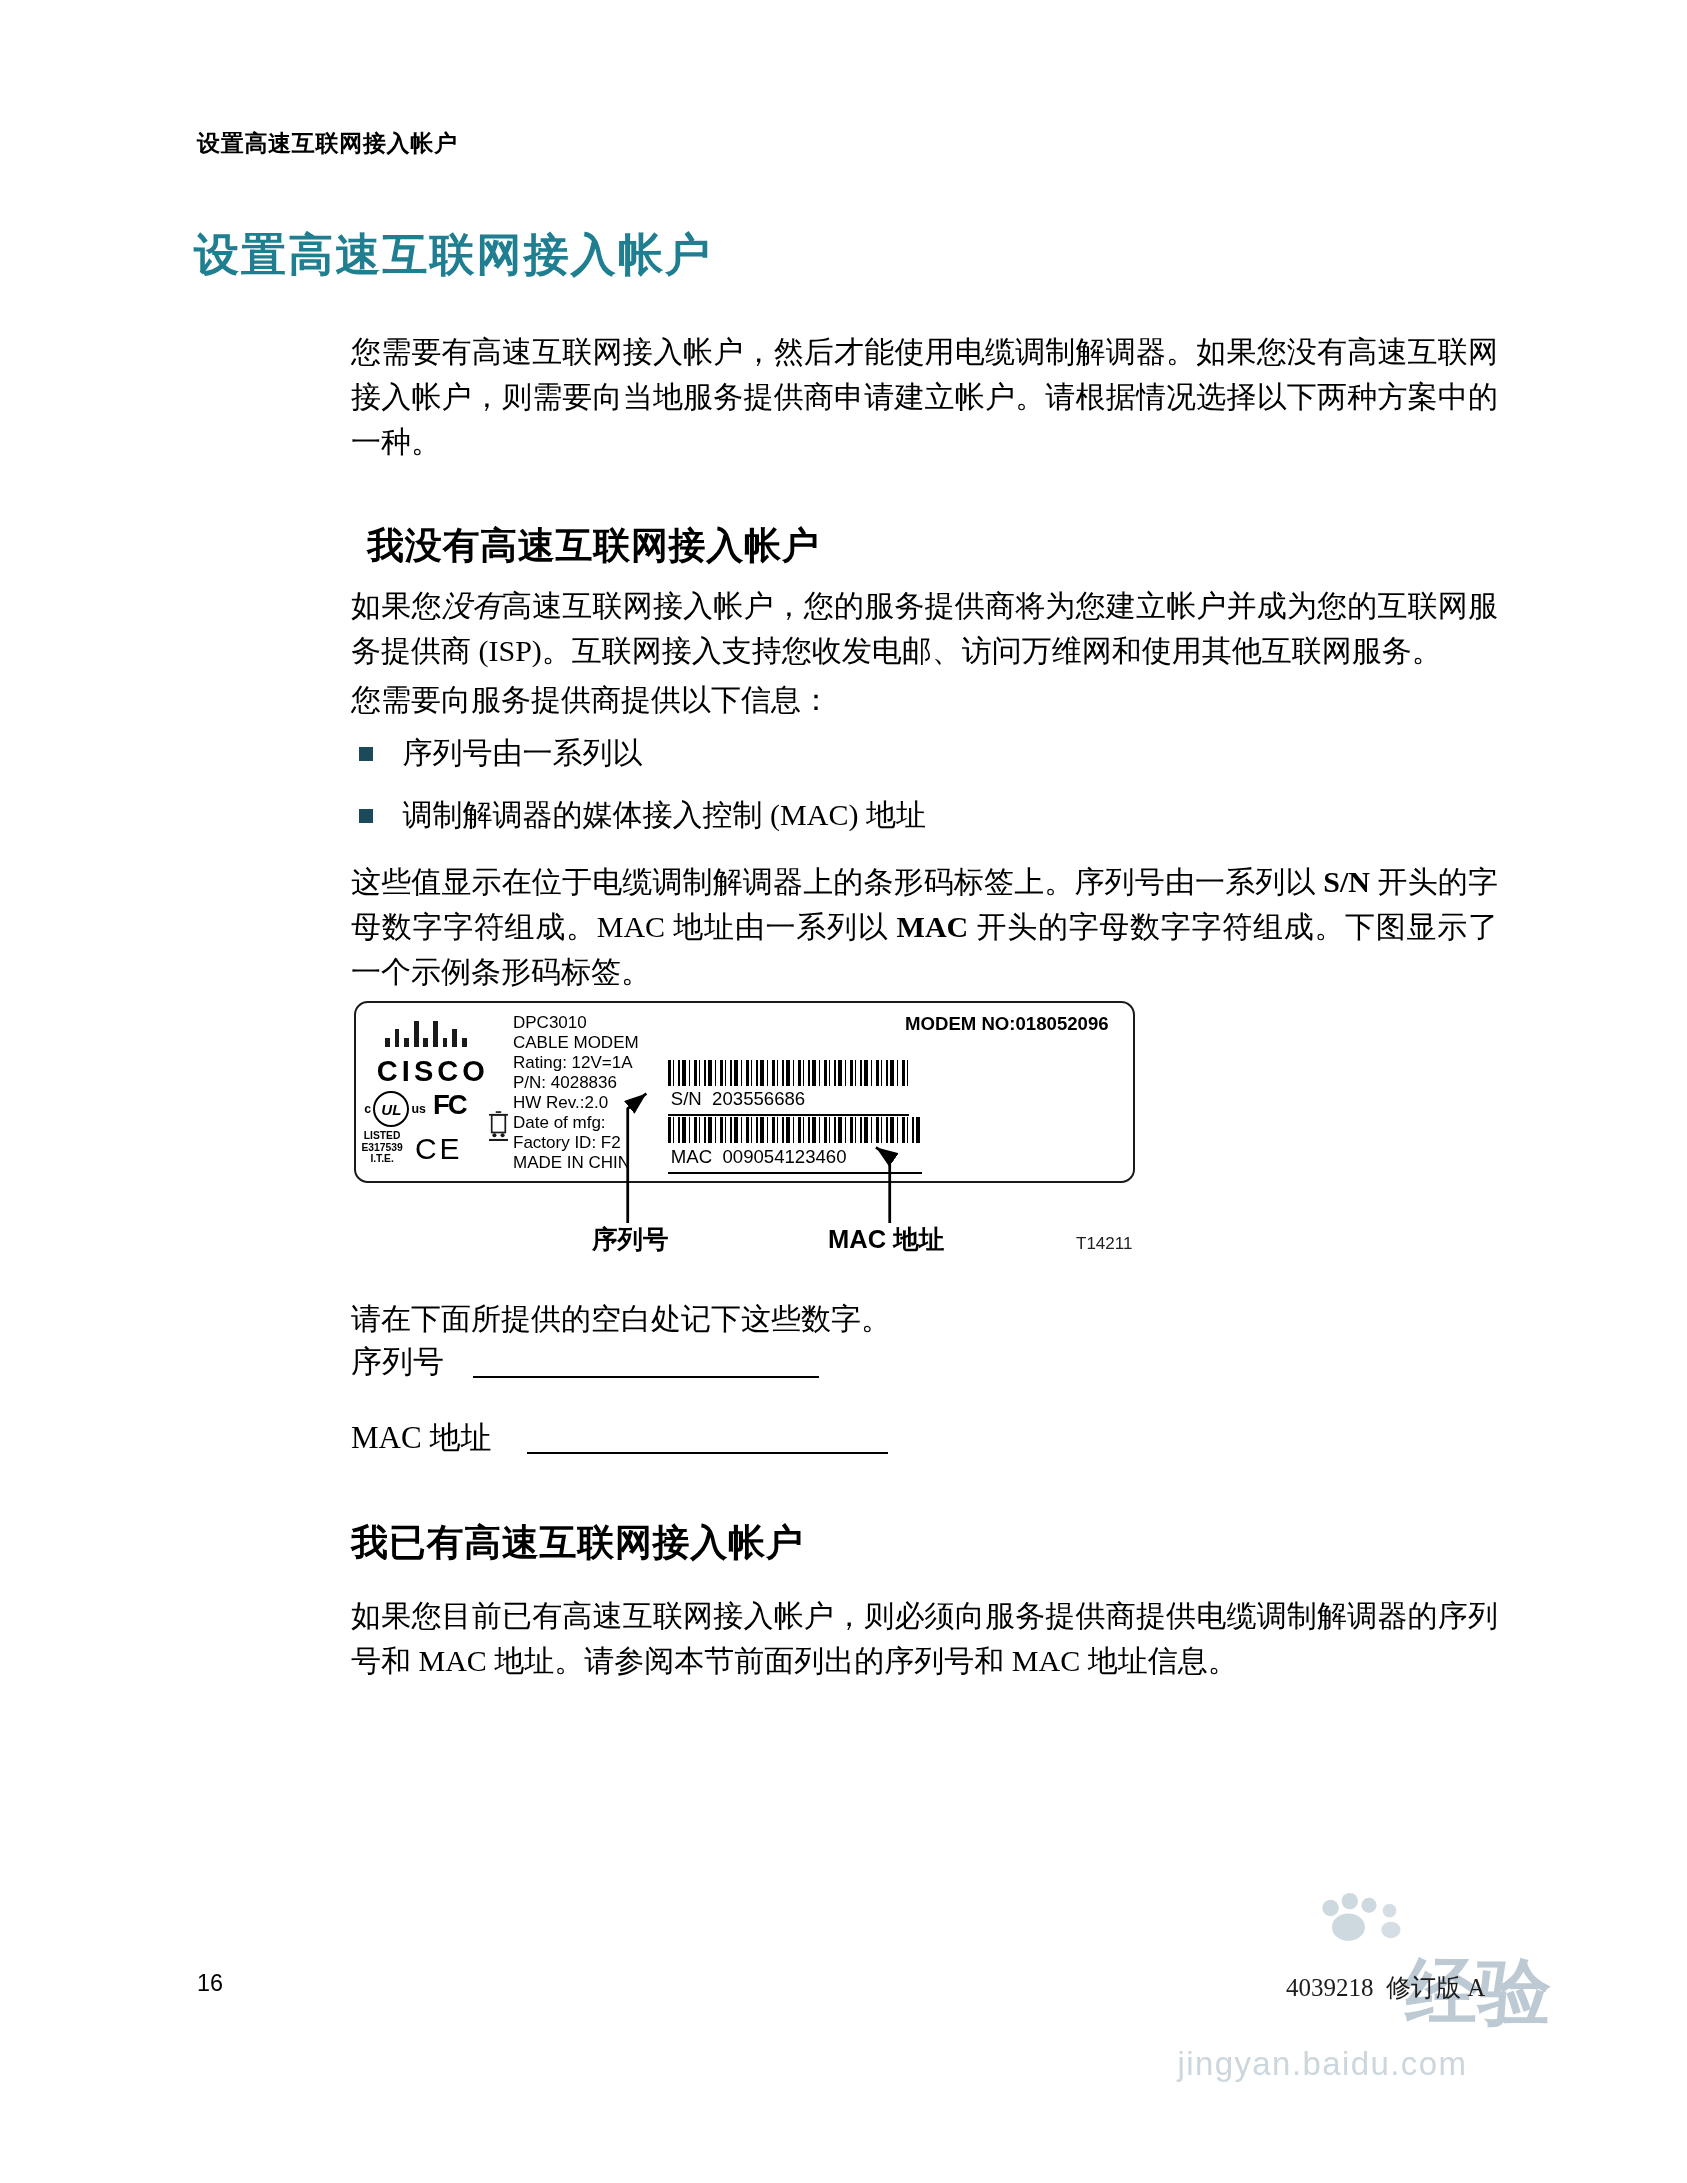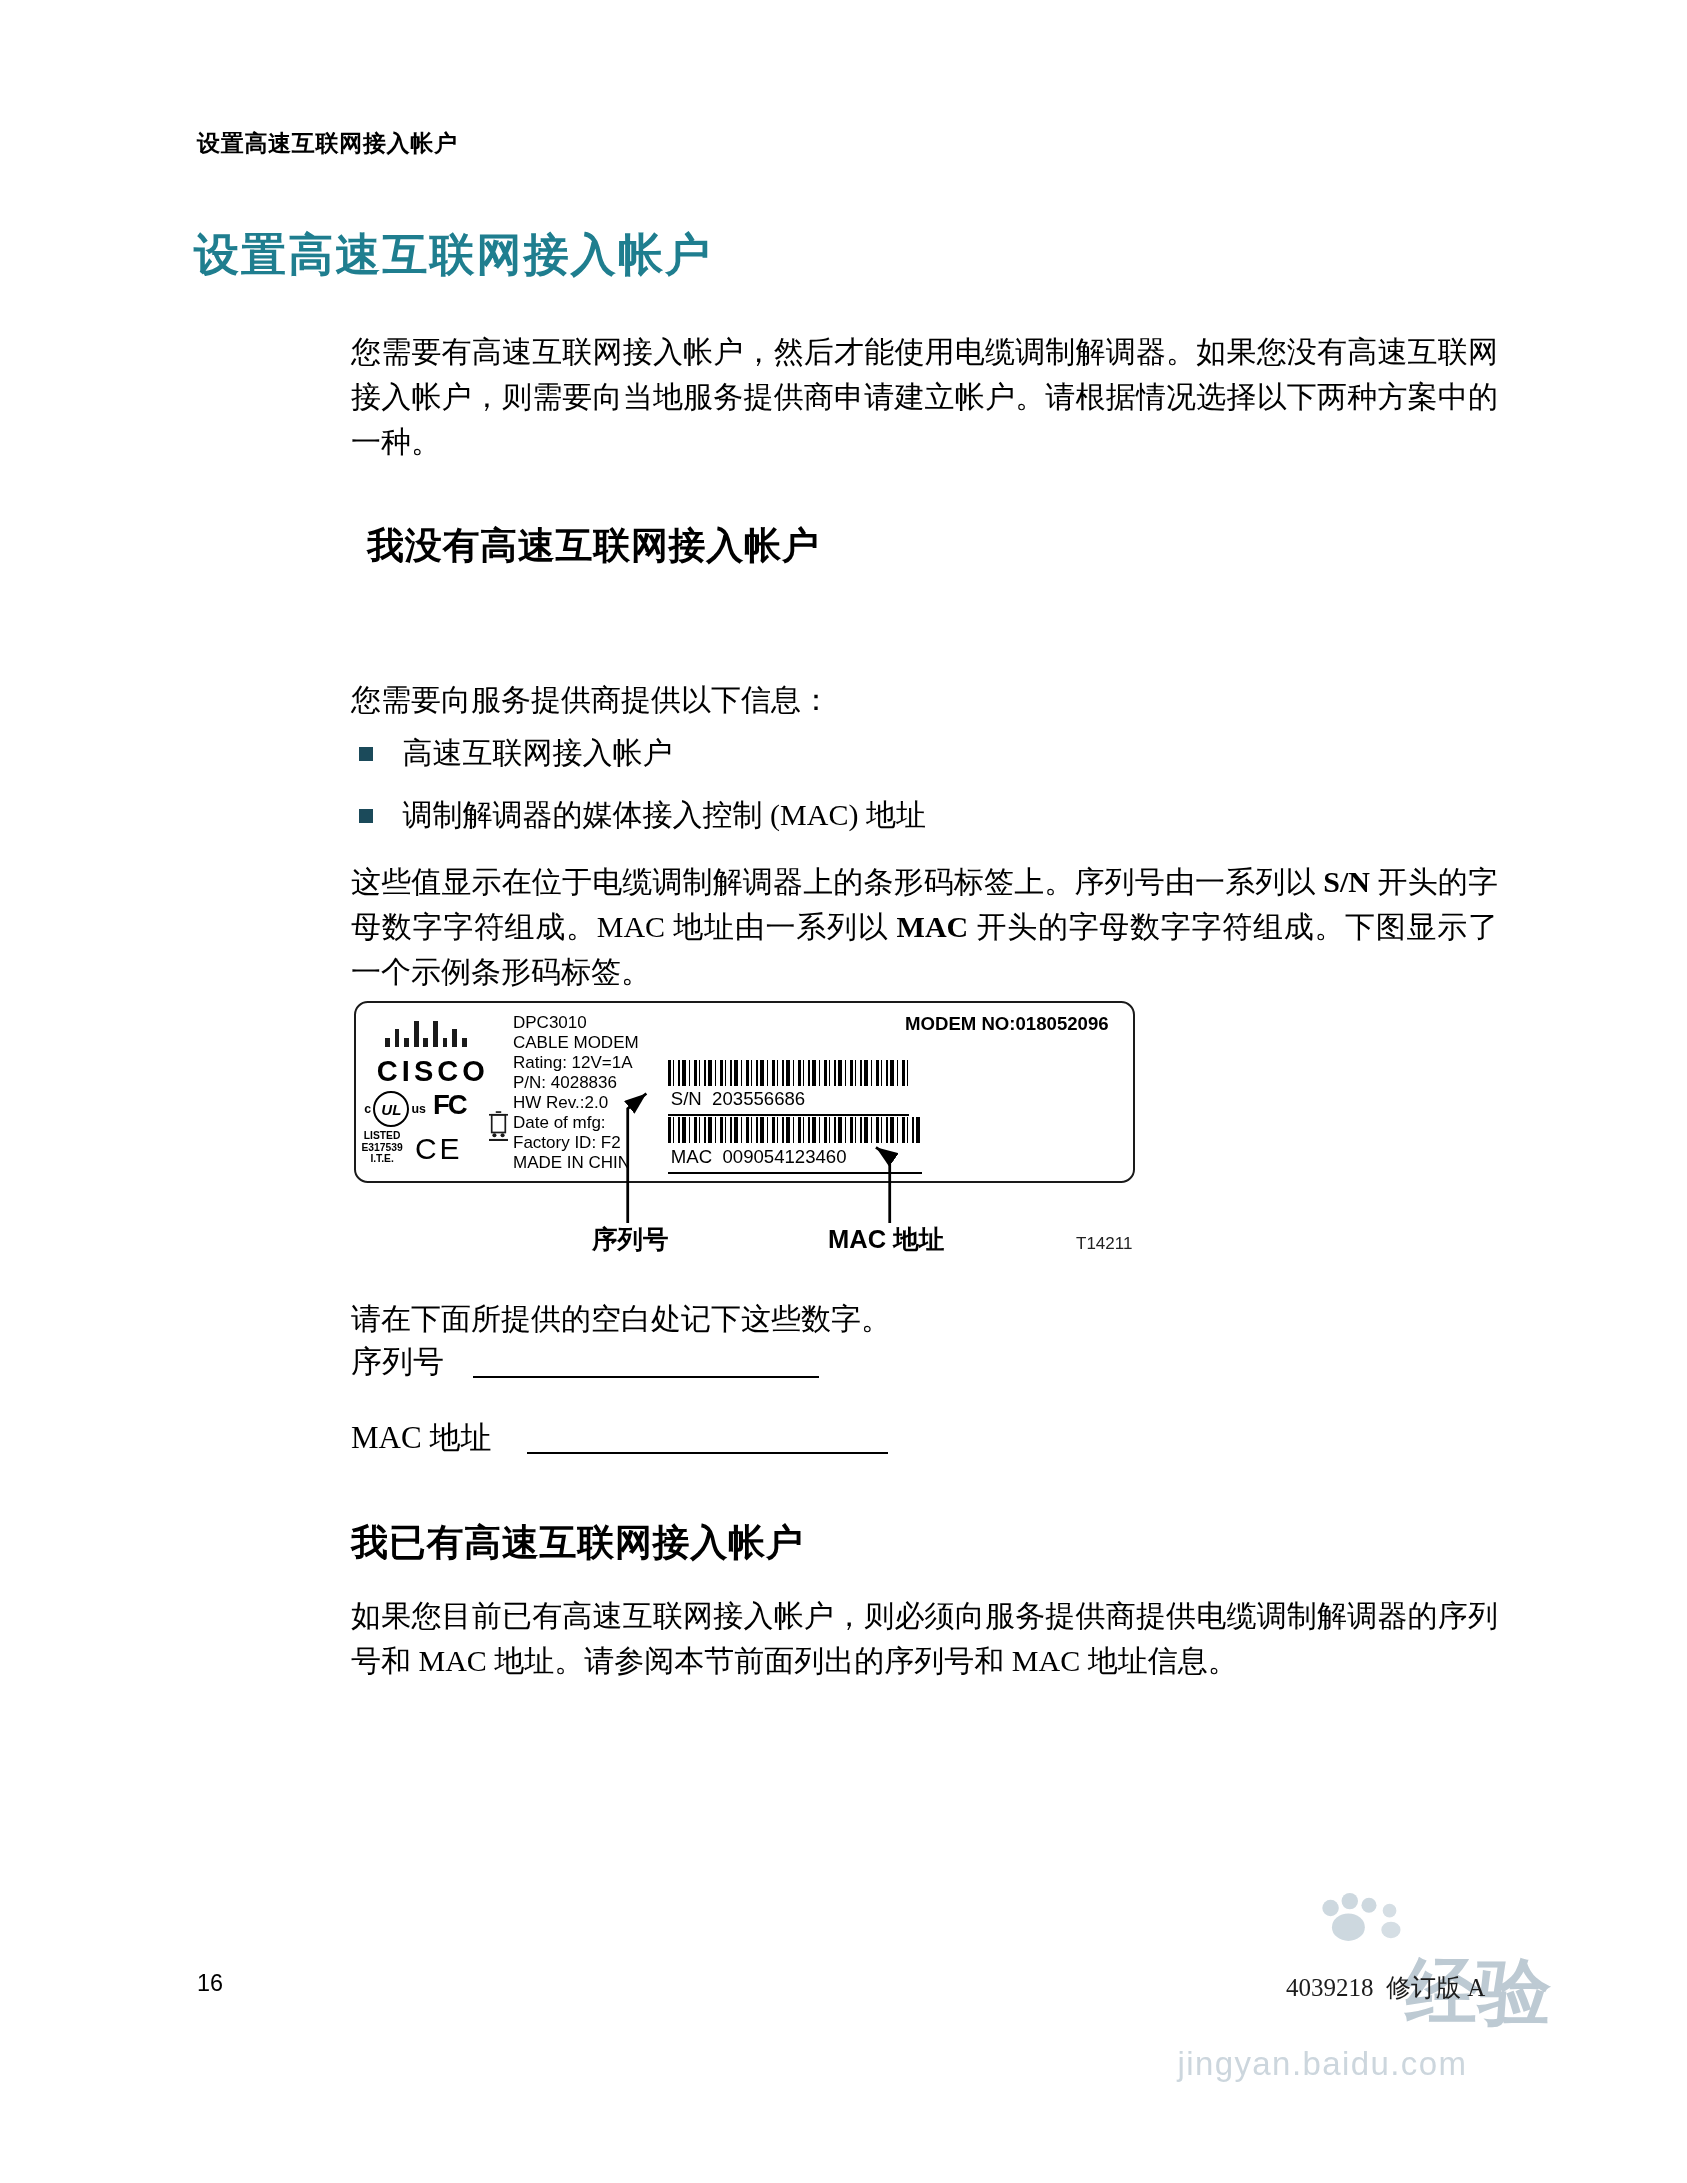--- a/index.html
+++ b/index.html
@@ -99,26 +99,27 @@
 <div class="page">
 
   <div class="running-header">设置高速互联网接入帐户</div>
 
   <h1 class="doc-title" style="margin:0;">设置高速互联网接入帐户</h1>
 
   <p class="body-text" style="top:329px; margin:0;">您需要有高速互联网接入帐户，然后才能使用电缆调制解调器。如果您没有高速互联网接入帐户，则需要向当地服务提供商申请建立帐户。请根据情况选择以下两种方案中的一种。</p>
 
   <h2 class="h2" style="top:511px; margin:16px;">我没有高速互联网接入帐户</h2>
 
+  <p class="body-text" style="top:583px; margin:0;"><span>如果您</span><span class="i">没有</span><span>高速互联网接入帐户，您的服务提供商将为您建立帐户并成为您的互联网服务提供商 (ISP)。互联网接入支持您收发电邮、访问万维网和使用其他互联网服务。</span></p>
 
   <p class="body-text" style="top:677px; margin:0;">您需要向服务提供商提供以下信息：</p>
 
   <div class="bullet-row" style="top:736px;">
     <div class="bullet-sq"></div>
-    <span>高速互联网接入帐户</span>
+    <span>序列号由一系列以</span>
   </div>
   <div class="bullet-row" style="top:798px;">
     <div class="bullet-sq"></div>
     <span>调制解调器的媒体接入控制 (MAC) 地址</span>
   </div>
 
   <p class="body-text" style="top:859px; margin:0;"><span>这些值显示在位于电缆调制解调器上的条形码标签上。序列号由一系列以 </span><span class="b">S/N</span><span> 开头的字母数字字符组成。MAC 地址由一系列以 </span><span class="b">MAC</span><span> 开头的字母数字字符组成。下图显示了一个示例条形码标签。</span></p>
 
   <div class="figure-wrap">
     <div class="label-box">

